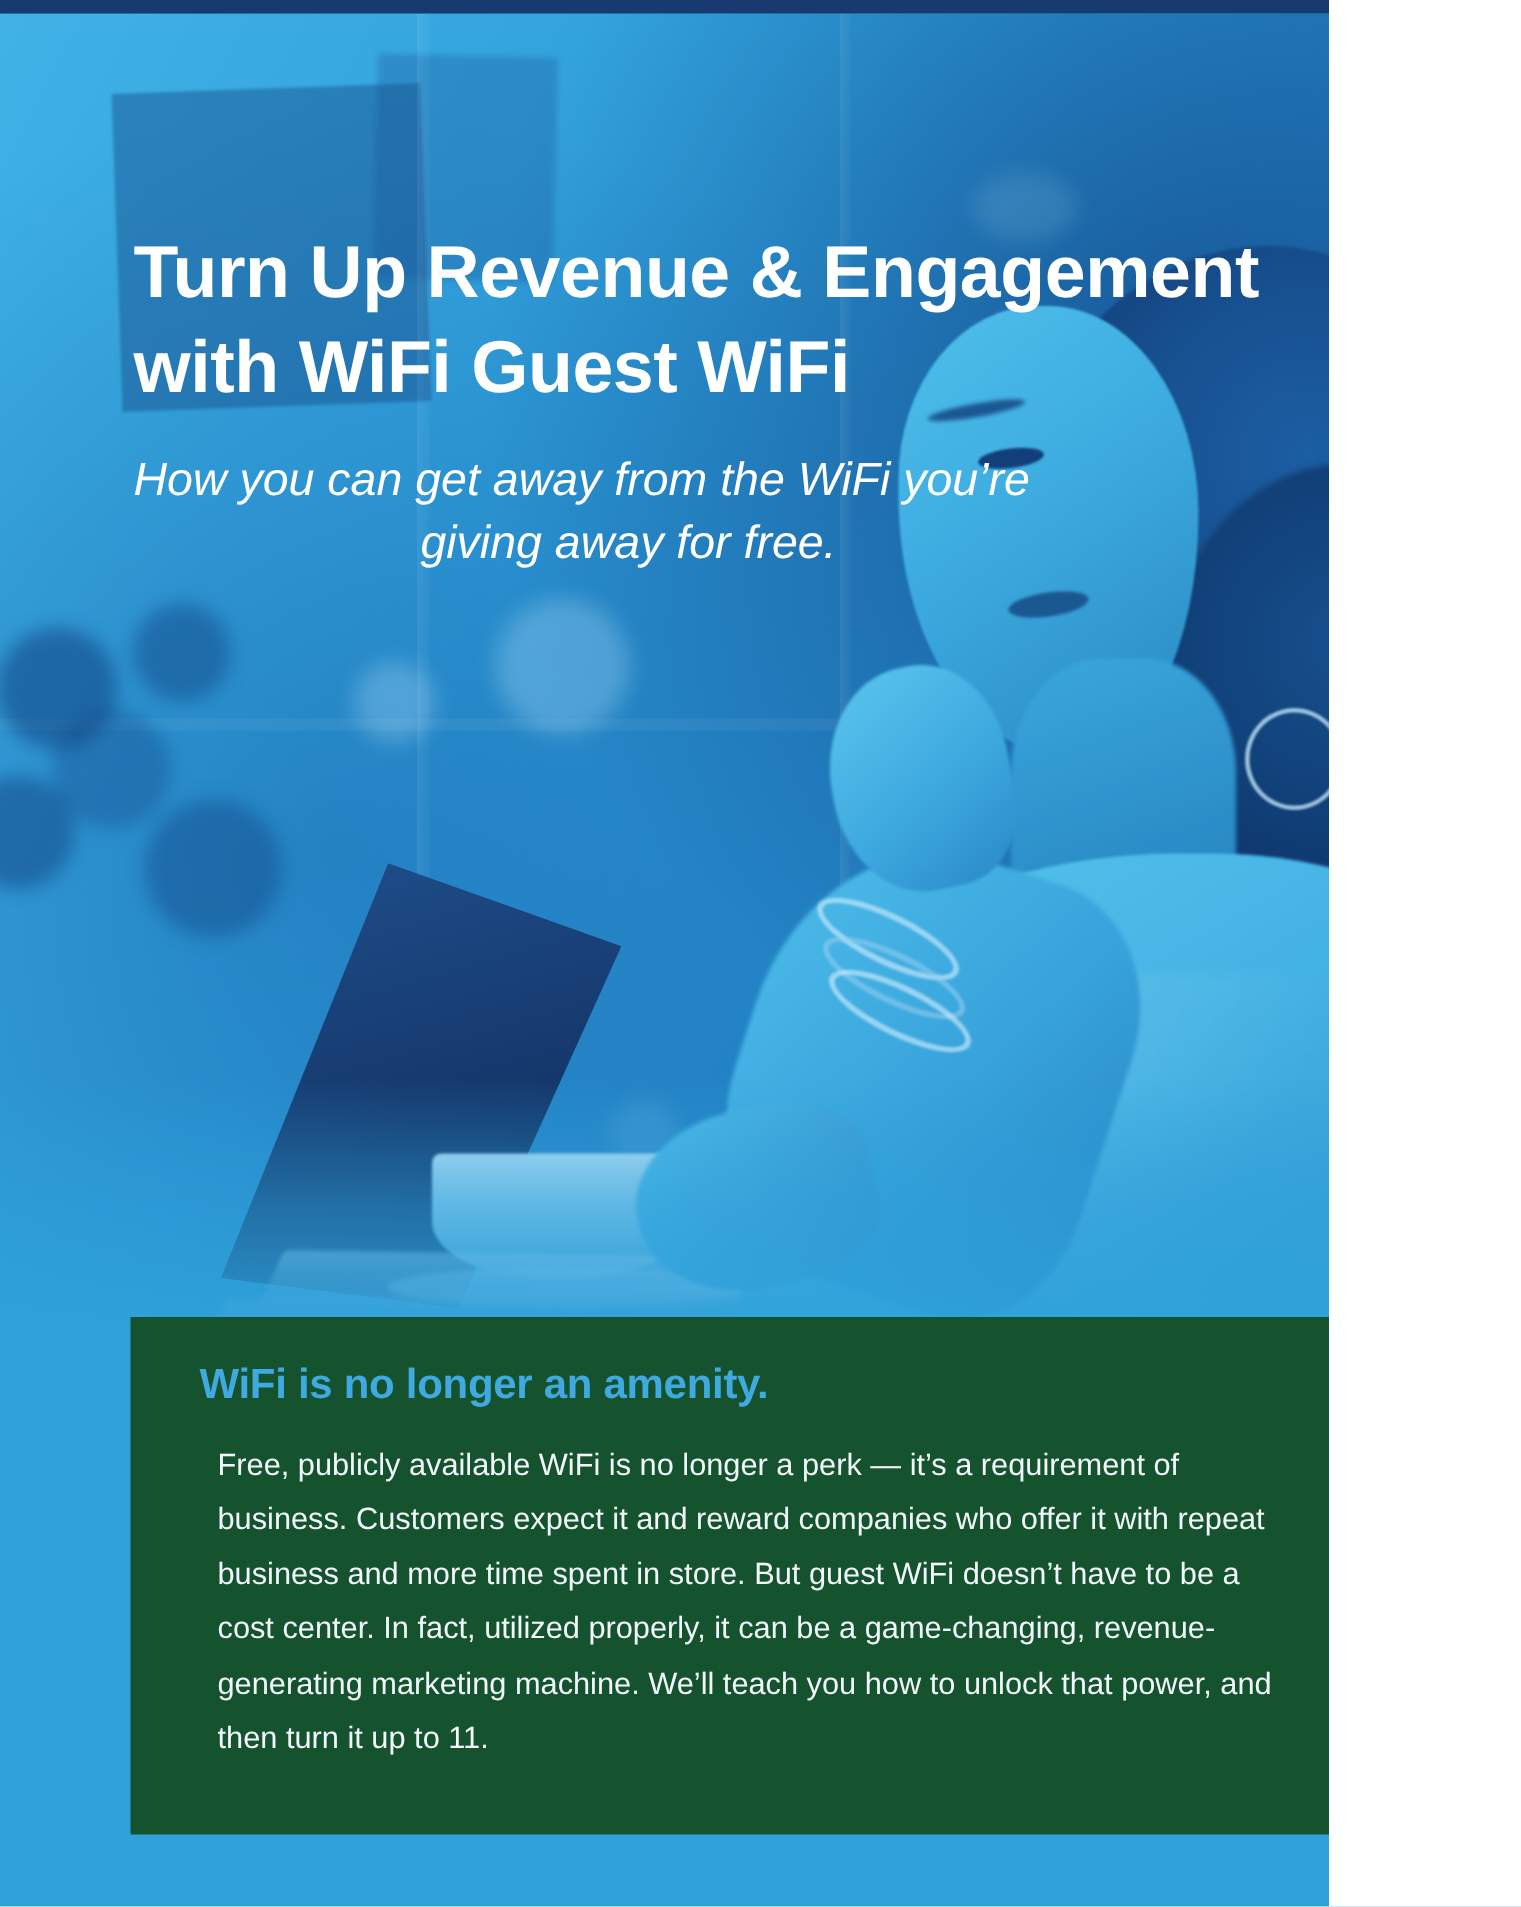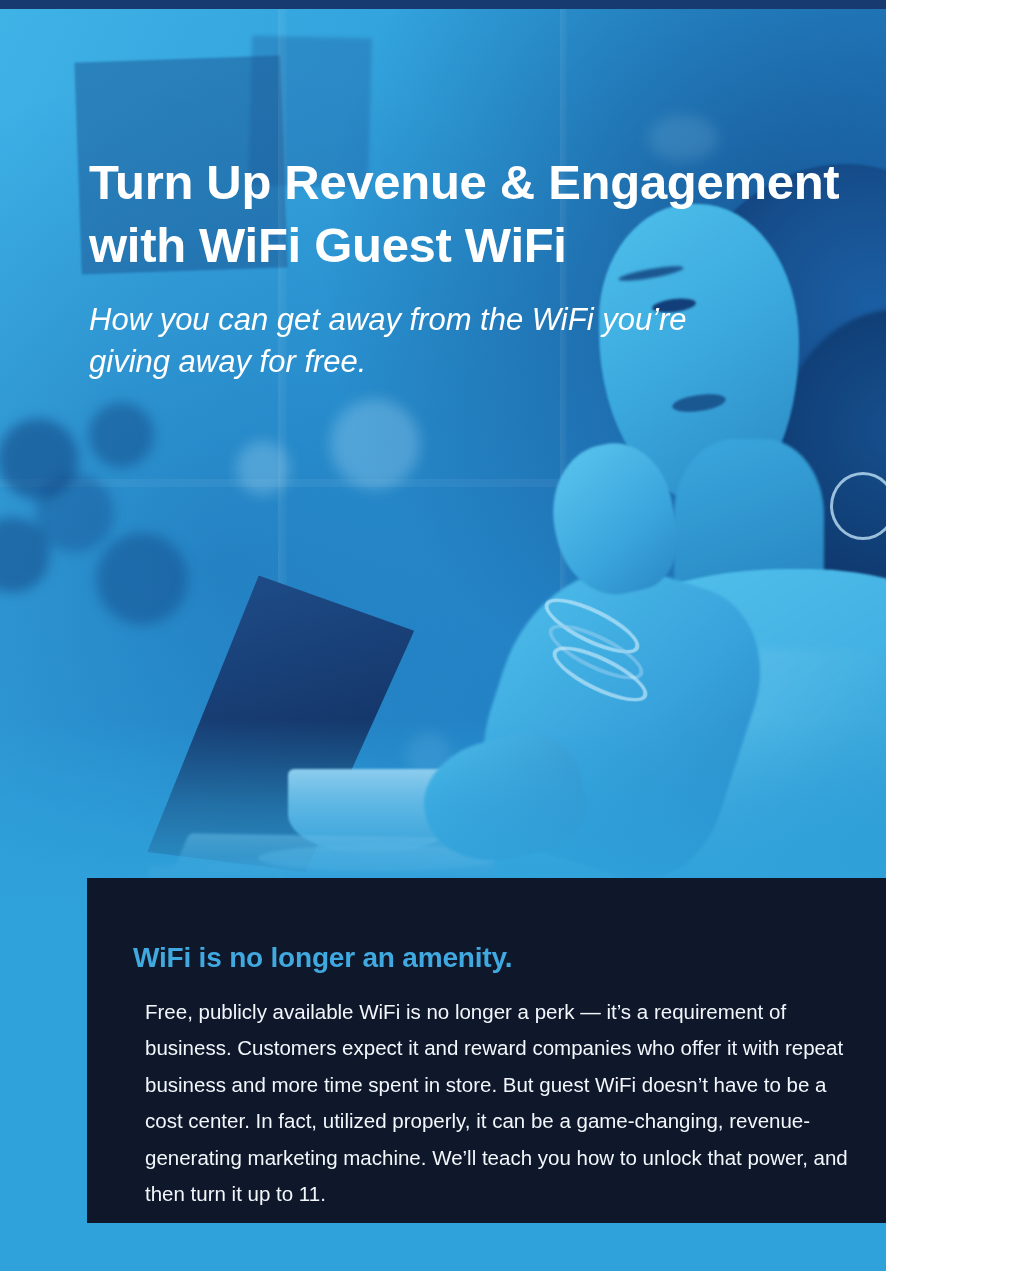--- a/index.html
+++ b/index.html
@@ -304,32 +304,32 @@
     position: absolute;
     left: 89px; top: 268px;
     width: 660px;
     z-index: 20;
     color: #ffffff;
     font-size: 31px;
     font-style: italic;
     font-weight: 400;
     line-height: 1.36;
   }
-  .subhead .l2 { display: block; }
+  .subhead .l2 { display: block; text-align: center; }
 
   
   .callout {
     position: absolute;
     left: 87px; top: 878px;
     width: 840px;
     height: 345px;
-    background: #0f172a;
+    background: #14532d;
     z-index: 25;
     box-sizing: border-box;
-    padding: 64px 46px 0 46px;
+    padding: 29px 46px 0 46px;
   }
   .callout-title {
     margin: 0 0 20px 0;
     color: #3FA9E0;
     font-size: 28px;
     font-weight: 700;
     letter-spacing: -0.2px;
   }
   .callout-body {
     margin: 12px;

